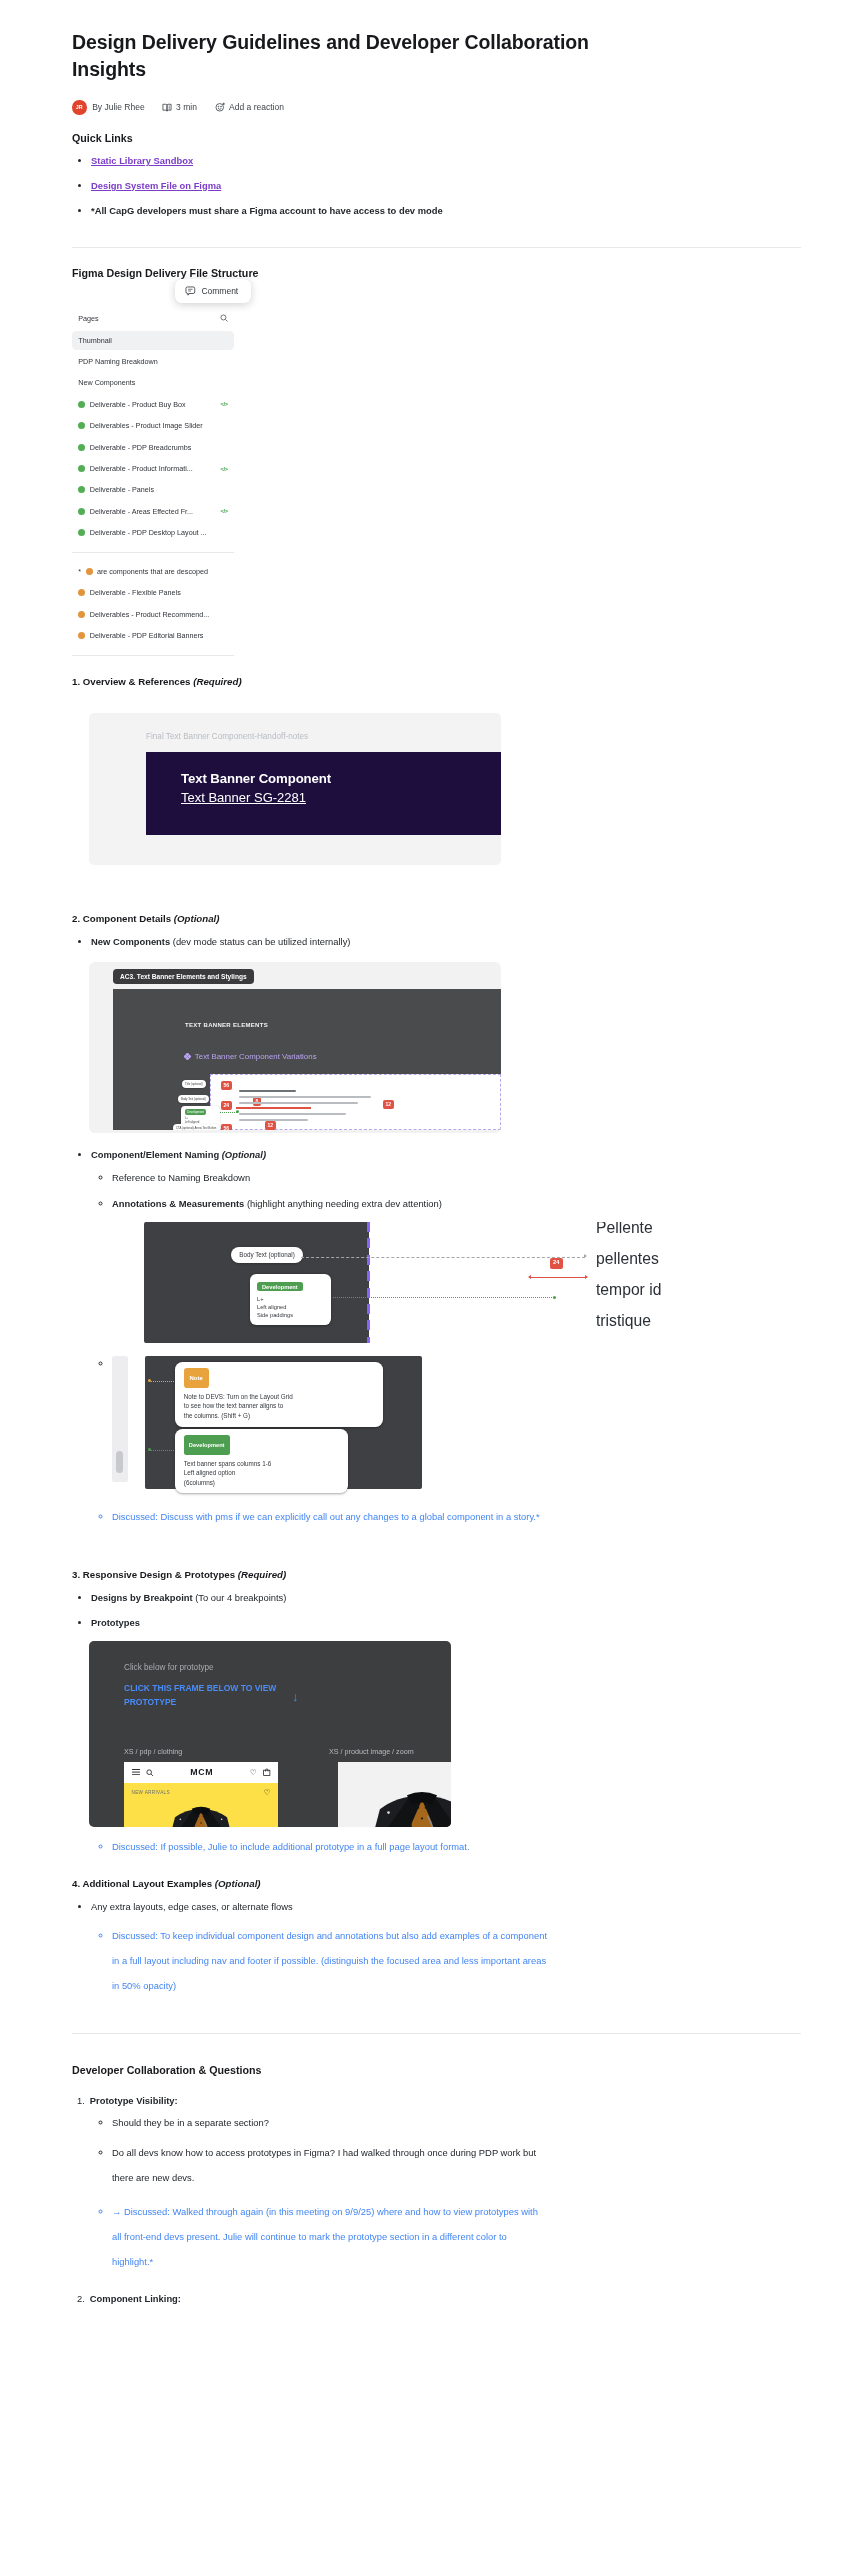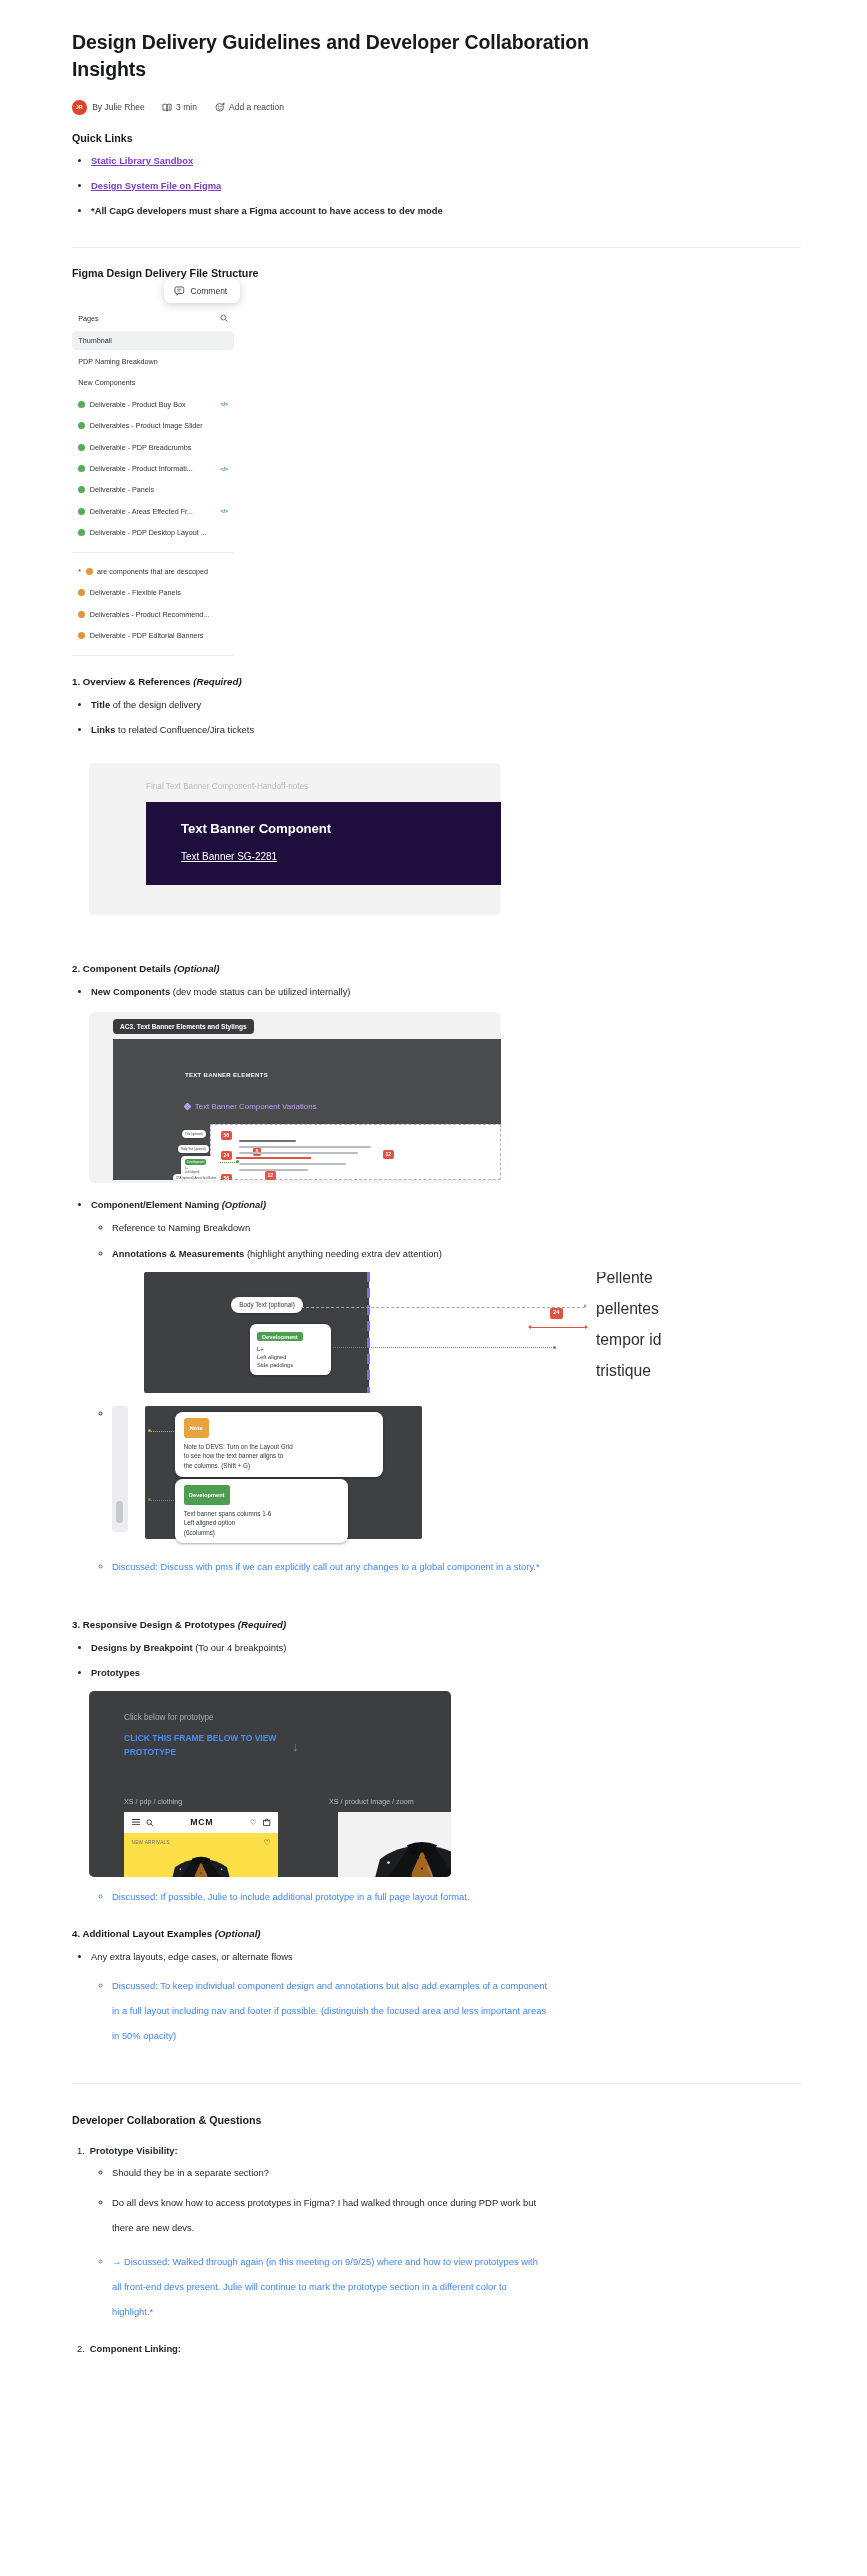--- a/index.html
+++ b/index.html
@@ -30,21 +30,21 @@
   ul.clist { list-style:circle; padding-left:40px; }
   ul.clist > li { font-size:9.4px; line-height:16.4px; margin-top:8.8px; }
   .plink { color:var(--link_purple,#7a3dc8); font-weight:700; text-decoration:underline; cursor:pointer; }
   .discussed { color:var(--discussed_blue,#4285f4); }
   .airy { line-height:25px !important; }
 
   hr.div { border:none; border-top:0.6px solid #e7e8e9; margin-top:29px; }
 
   
   .panel-wrap { position:relative; margin-top:29px; }
-  .comment-tip { position:absolute; top:-29px; left:92px; background:#fff; border-radius:6.3px;
+  .comment-tip { position:absolute; top:-29px; left:103px; background:#fff; border-radius:6.3px;
                  box-shadow:0 1.9px 8.8px rgba(0,0,0,.18), 0 0 0.6px rgba(0,0,0,.15);
                  padding:7px 12.6px 7px 10px; display:flex; align-items:center; gap:5.7px;
                  font-size:8.5px; color:#33373c; z-index:5; }
   .figma-panel { width:162px; }
   .prow { position:relative; height:21.4px; display:flex; align-items:center; gap:4.4px; padding:0 6.3px; }
   .prow .plabel { font-size:7.2px; color:#2e3238; white-space:nowrap; }
   .prow.phead .plabel { color:#33373c; }
   .prow.selected { background:#f0f1f2; border-radius:4.4px; height:19px; margin:1.3px 0; }
   .dot { width:7px; height:7px; border-radius:50%; flex:0 0 auto; }
   .dot.g { background:var(--status_green,#53ae53); }
@@ -54,21 +54,21 @@
   .pdivider { border-top:0.6px solid #e7e8e9; margin:8.2px 0; }
   .star { font-size:7.2px; color:#2e3238; }
 
   
   .img-handoff { margin:26.4px 0 0 17px; width:412px; height:152px; background:#f3f3f4; border-radius:5px;
                  padding:19px 8px 0 57px; overflow:hidden; }
   .img-handoff .cap { font-size:8.2px; color:#b9bdc1; }
   .navy-banner { margin-top:10.7px; width:355px; height:83px; background:var(--banner_navy,#1e0e3e);
                  padding:19px 0 0 35px; }
   .navy-banner .bt { color:#fff; font-size:13.2px; font-weight:700; letter-spacing:-0.1px; }
-  .navy-banner .bl { display:inline-block; margin-top:15px; color:#fff; font-size:10px; text-decoration:underline; }
+  .navy-banner .bl { display:inline-block; margin-top:4px; color:#fff; font-size:13px; text-decoration:underline; }
 
   
   .img-ac3 { margin:12.6px 0 0 17px; width:412px; height:171px; background:#f2f2f3; border-radius:6.3px;
              padding:7.5px 0 0 24px; overflow:hidden; }
   .ac3-tab { display:inline-block; background:#3b3b3d; color:#fff; font-size:6.6px; font-weight:700;
              padding:3.8px 7px; border-radius:3.8px; }
   .ac3-canvas { position:relative; margin-top:5.7px; width:388px; height:141px; background:#4a4b4d; overflow:hidden; }
   .ac3-h { position:absolute; left:72px; top:33px; color:#f2f2f2; font-size:6px; font-weight:700; letter-spacing:0.3px; }
   .ac3-var { position:absolute; left:71px; top:63px; color:#b9a3f2; font-size:7.9px; display:flex; align-items:center; gap:3.8px; }
   .ac3-white { position:absolute; left:97px; top:85px; right:0; bottom:0; background:#fff; border:0.6px dashed #b8a7ef; }
@@ -269,24 +269,20 @@
           <span class="dot o"></span>
           <span class="plabel">Deliverable - PDP Editorial Banners</span>
         </div>
       <div class="pdivider"></div>
     </div>
   </div>
 
   <h3 class="num" style="margin-top:20px;">
     <span>1. Overview &amp; References</span> <i class="qual">(Required)</i>
   </h3>
-  <ul class="blist">
-    <li><b>Title</b><span> of the design delivery</span></li>
-    <li><b>Links</b><span> to related Confluence/Jira tickets</span></li>
-  </ul>
 
   <div class="img-handoff">
     <div class="cap">Final Text Banner Component-Handoff-notes</div>
     <div class="navy-banner">
       <div class="bt">Text Banner Component</div>
       <span class="bl">Text Banner SG-2281</span>
     </div>
   </div>
 
   <h3 class="num" style="margin-top:48px;">

